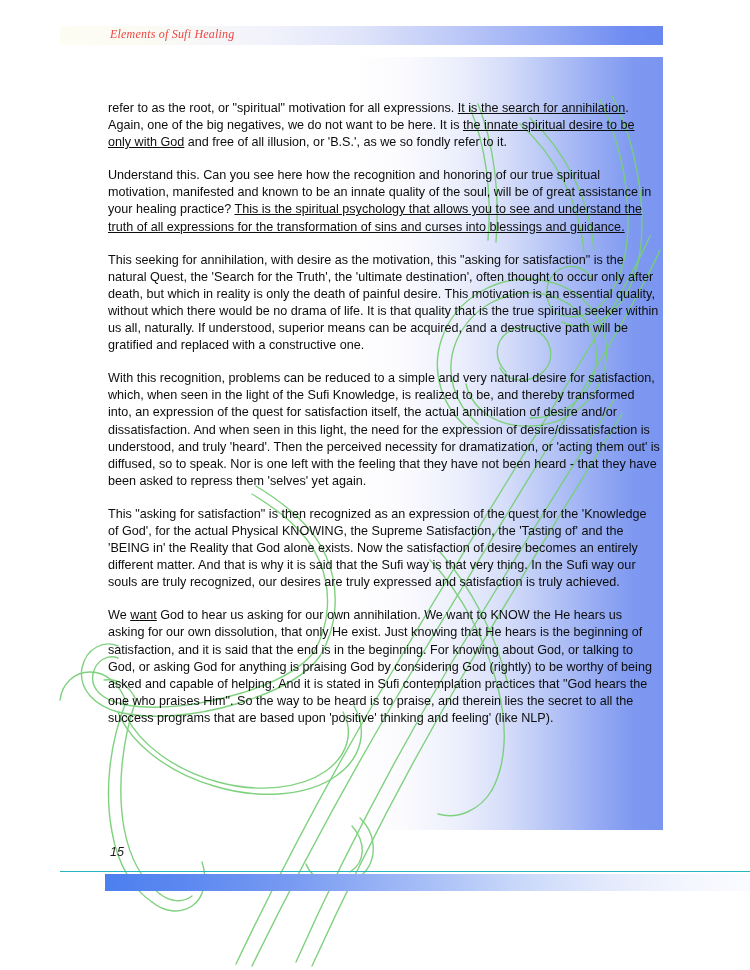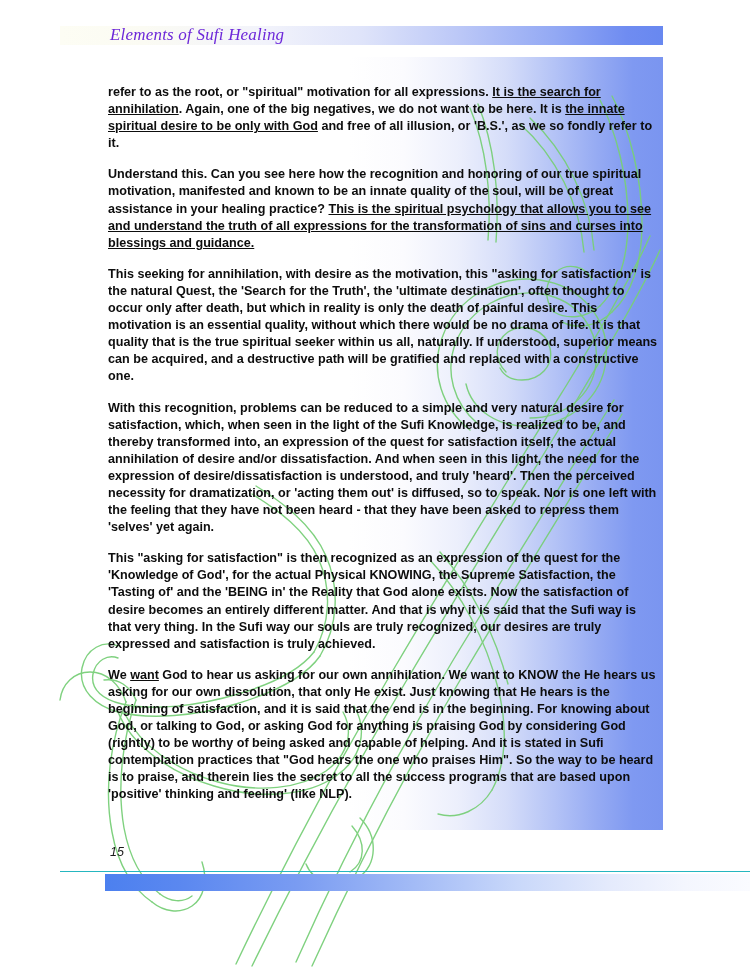--- a/index.html
+++ b/index.html
@@ -45,22 +45,22 @@
        #93a9f4 82%,
        #6f8cf1 94%,
        #6888f0 100%);
   }
   #header-title {
     position: absolute;
     left: 110px;
     top: 26px;
     font-family: "Liberation Serif", serif;
     font-style: italic;
-    font-size: 17px;
-    color: #6d28d9;
+    font-size: 12px;
+    color: #ef4444;
     letter-spacing: 0.2px;
     white-space: nowrap;
     line-height: 17px;
   }
 
   
   #content-panel {
     position: absolute;
     left: 60px;
     top: 57px;
@@ -93,22 +93,21 @@
     position: absolute;
     left: 108px;
     top: 84px;
     width: 552px;
     font-size: 12.6px;
     line-height: 17.1px;
     color: #0d0d0d;
     text-align: left;
   }
   #body-text p {
-    margin: 0 0 14px 0;
-    font-weight: bold;
+    margin: 16px 0 14px 0;
   }
   #body-text p:last-child {
     margin-bottom: 0;
   }
   .u {
     text-decoration: underline;
   }
 
   
   #page-number {

